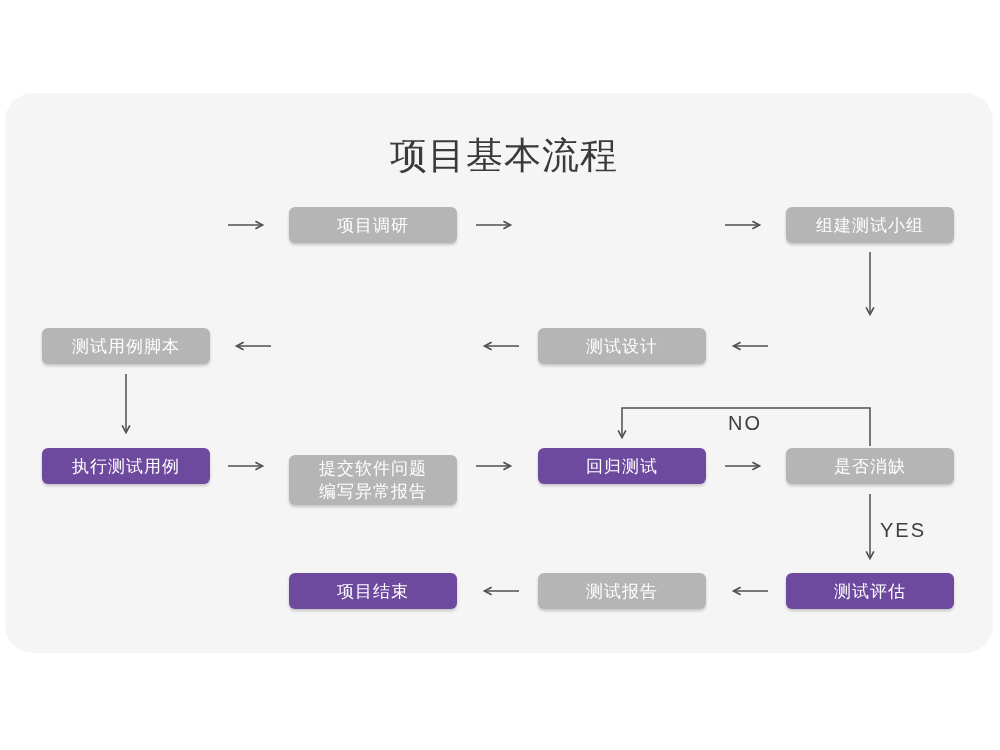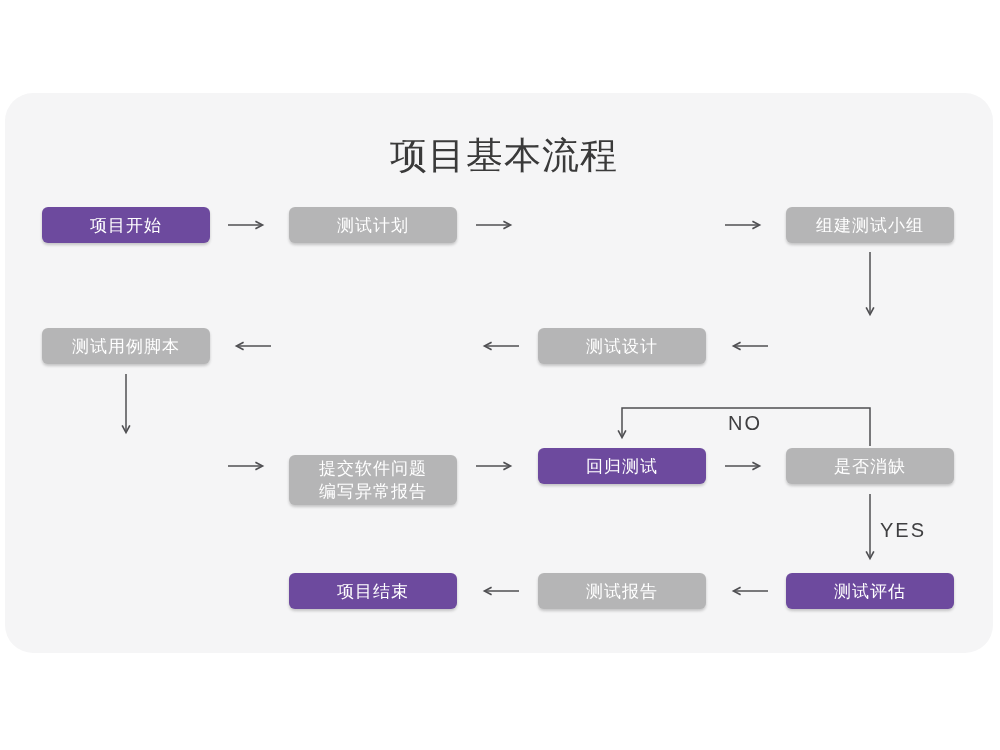--- a/index.html
+++ b/index.html
@@ -115,27 +115,27 @@
     <line x1="725" y1="466" x2="759" y2="466" marker-end="url(#ah)"></line>
 
     <polyline points="870,446 870,408 622,408 622,437" marker-end="url(#ah)"></polyline>
 
     <line x1="870" y1="494" x2="870" y2="558" marker-end="url(#ah)"></line>
 
     <line x1="768" y1="591" x2="734" y2="591" marker-end="url(#ah)"></line>
     <line x1="519" y1="591" x2="485" y2="591" marker-end="url(#ah)"></line>
   </svg>
 
-  <div class="node purple" style="left:42px;top:207px">项目开始</div>
-  <div class="node gray" style="left:289px;top:207px">测试计划</div>
+  <div class="node gray" style="left:289px;top:207px">项目调研</div>
   <div class="node gray" style="left:786px;top:207px">组建测试小组</div>
 
   <div class="node gray" style="left:538px;top:328px">测试设计</div>
   <div class="node gray" style="left:42px;top:328px">测试用例脚本</div>
 
+  <div class="node purple" style="left:42px;top:448px">执行测试用例</div>
   <div class="node gray tall" style="left:289px;top:441px">
     <div>提交软件问题</div>
     <div>编写异常报告</div>
   </div>
   <div class="node purple" style="left:538px;top:448px">回归测试</div>
   <div class="node gray" style="left:786px;top:448px">是否消缺</div>
 
   <div class="node purple" style="left:786px;top:573px">测试评估</div>
   <div class="node gray" style="left:538px;top:573px">测试报告</div>
   <div class="node purple" style="left:289px;top:573px">项目结束</div>

